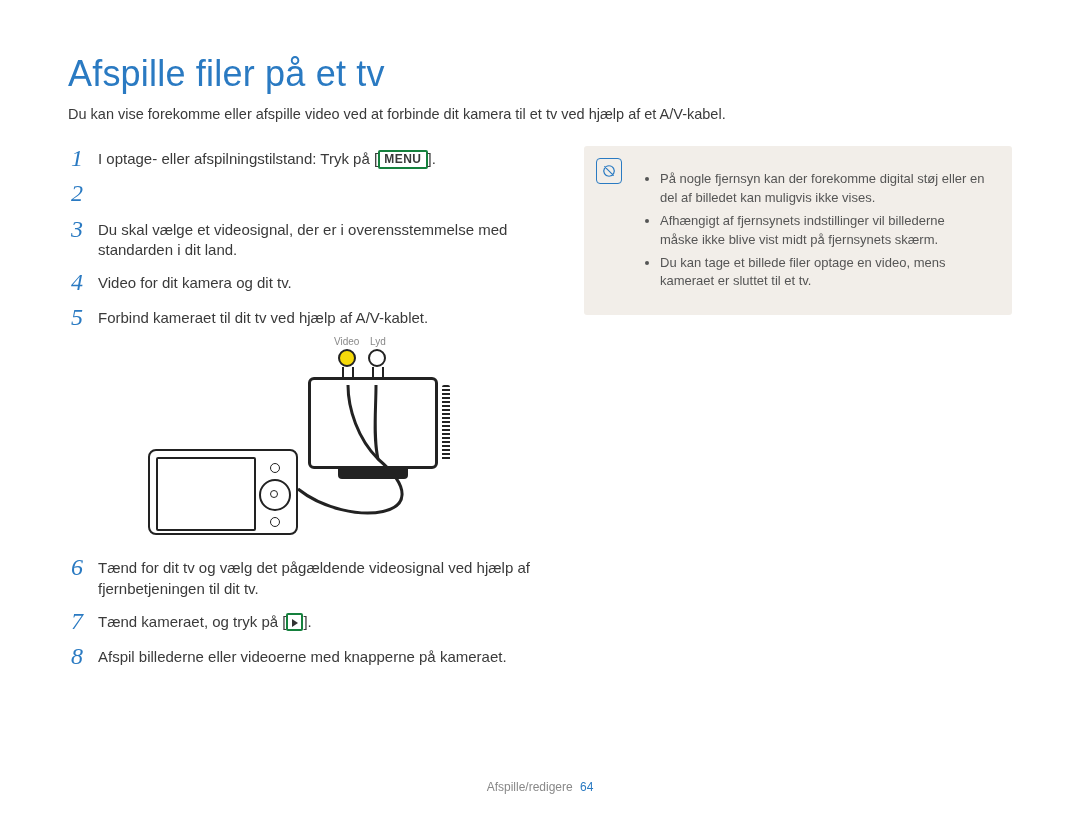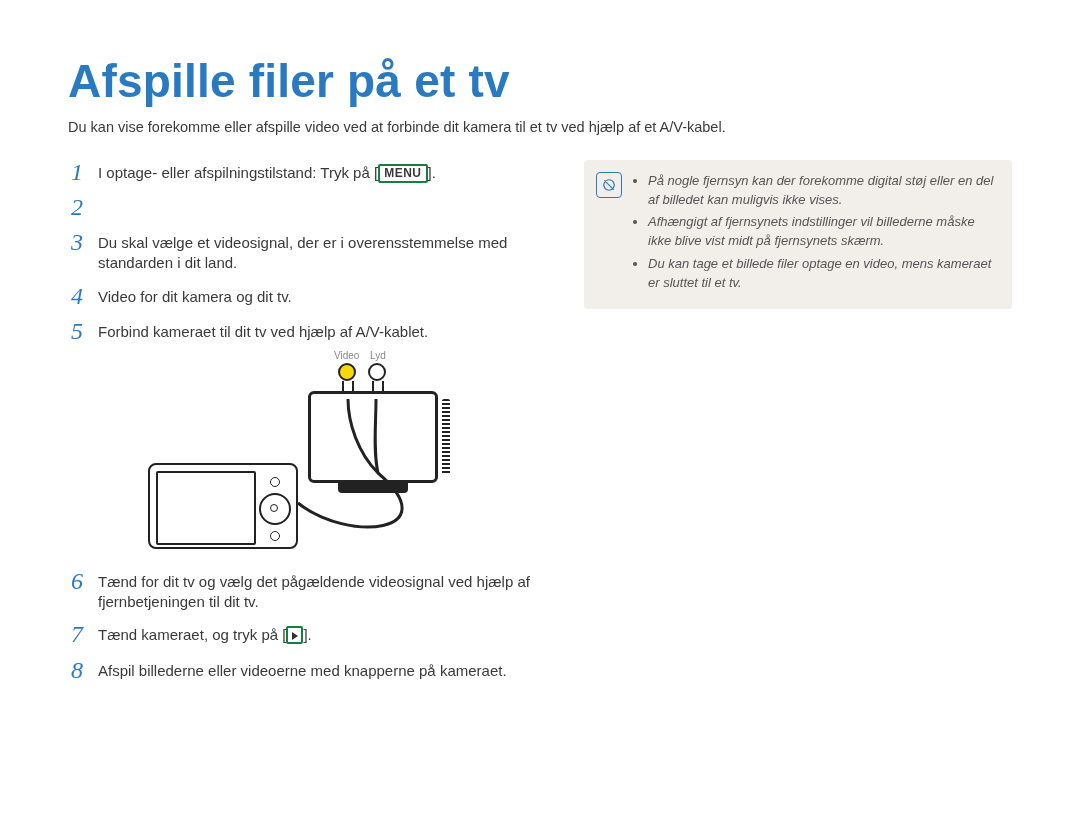--- a/index.html
+++ b/index.html
@@ -16,22 +16,22 @@
   }
   .page {
     position: relative;
     width: 1080px;
     height: 815px;
     box-sizing: border-box;
     padding: 50px 68px 0 68px;
   }
   .title {
     color: #2a7ac2;
-    font-size: 46px;
-    font-weight: 700;
+    font-size: 36px;
+    font-weight: 400;
     margin: 0 0 6px 0;
     letter-spacing: .2px;
   }
   .intro {
     font-size: 14.5px;
     margin: 0 0 22px 0;
   }
   .cols {
     display: flex;
     gap: 28px;
@@ -171,21 +171,21 @@
     font-size: 13px;
     color:#555;
     line-height:1.45;
   }
   .note .note-icon{
     position:absolute; left:12px; top:12px; width:24px; height:24px;
     border:1.5px solid #2a7ac2; border-radius:4px;
     display:flex; align-items:center; justify-content:center;
   }
   .note .note-icon svg{ width:14px; height:14px; }
-  .note ul{ margin:0; padding-left:14px;font-style:italic; }
+  .note ul{ margin:12px; padding-left:14px; }
   .note li{ margin:0 0 4px 0; }
 
   .footer{
     position:absolute; left:0; right:0; bottom:20px;
     text-align:center; font-size:12px; color:#888;
   }
   .footer .page-no{ color:#2a7ac2; margin-left:4px; }
 </style>
 </head>
 <body>
@@ -298,14 +298,18 @@
         <ul>
           <li>På nogle fjernsyn kan der forekomme digital støj eller en del af billedet kan muligvis ikke vises.</li>
           <li>Afhængigt af fjernsynets indstillinger vil billederne måske ikke blive vist midt på fjernsynets skærm.</li>
           <li>Du kan tage et billede filer optage en video, mens kameraet er sluttet til et tv.</li>
         </ul>
       </div>
     </div>
 
   </div>
 
+  <div class="footer">
+    <span>Afspille/redigere</span>
+    <span class="page-no">64</span>
+  </div>
 
 </div>
 
 </body></html>

